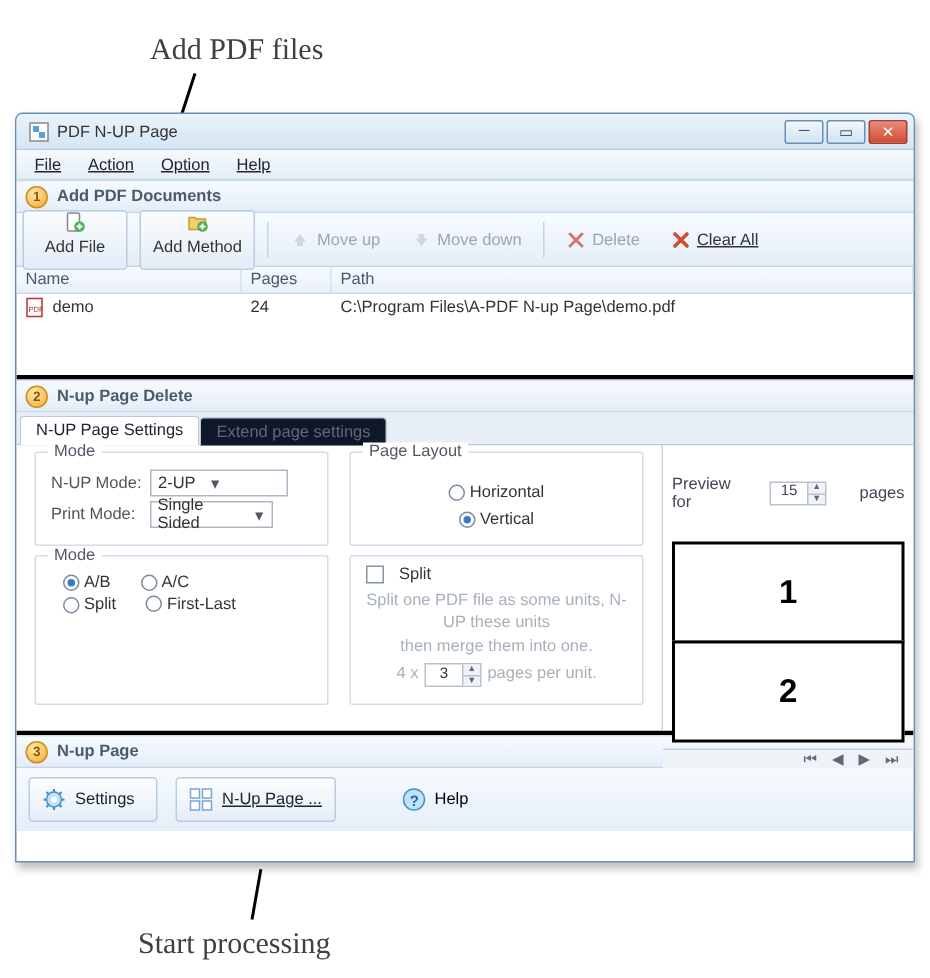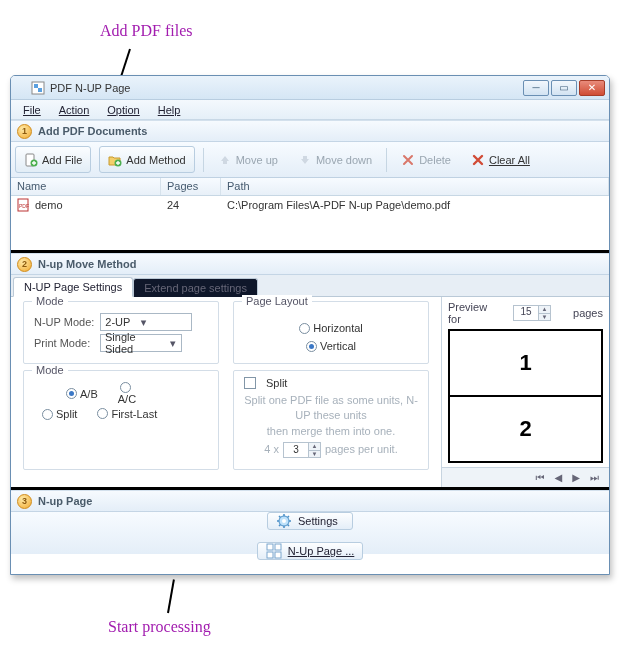--- a/index.html
+++ b/index.html
@@ -1,41 +1,41 @@
 <!DOCTYPE html>
 <html><head>
 <meta charset="utf-8">
 <style>
 * { box-sizing: border-box; margin: 0; padding: 0; }
 body { font-family: "Segoe UI", Tahoma, Arial, sans-serif; font-size: 11px; background: #fff; width: 620px; }
 .canvas { position: relative; width: 620px; height: 652px; }
 
 
-.annot { position: absolute; font-family: "Times New Roman", serif; font-size: 16px; color: #a21caf; }
+.annot { position: absolute; font-family: "Times New Roman", serif; font-size: 20px; color: #404040; }
 .annot-line { position: absolute; background: #000; height: 2px; transform-origin: left center; }
 .annot-box { position: absolute; border: 2.5px solid #000; pointer-events: none; }
 
 
 .window { position: absolute; left: 10px; top: 75px; width: 600px; height: 500px; border: 1px solid #6a8fb3; border-radius: 5px 5px 0 0; background: #fff; box-shadow: 2px 4px 6px rgba(0,0,0,0.25); overflow: hidden; }
-.titlebar { height: 24px; background: linear-gradient(#eaf3fb, #d5e6f5); display: flex; align-items: center; padding: 0 4px 0 20px; border-bottom: 1px solid #b8cde0; }
+.titlebar { height: 24px; background: linear-gradient(#eaf3fb, #d5e6f5); display: flex; align-items: center; padding: 0 4px 0 8px; border-bottom: 1px solid #b8cde0; }
 .title-icon { width: 14px; height: 14px; margin-right: 5px; display: flex; align-items: center; justify-content: center; }
 .title-text { flex: 1; color: #333; font-size: 11px; }
 .win-btns { display: flex; gap: 2px; }
 .win-btn { width: 26px; height: 16px; border: 1px solid #6a8fb3; border-radius: 2px; background: linear-gradient(#f2f7fc, #d2e3f2); display: flex; align-items: center; justify-content: center; font-size: 10px; color: #3b5a77; cursor: pointer; }
 .win-btn.close { background: linear-gradient(#e98b7b, #cf4c34); color: #fff; border-color: #a63c28; }
 
 .menubar { height: 20px; background: linear-gradient(#f4f9fd, #e5eff8); border-bottom: 1px solid #c8d8e6; display: flex; align-items: center; padding: 0 4px; gap: 2px; }
 .menu-item { padding: 2px 8px; color: #223; cursor: pointer; }
 .menu-item .ul { text-decoration: underline; }
 
 .section-header { height: 22px; background: linear-gradient(#f6fafe, #e4eef8); border-top: 1px solid #d3e0ec; border-bottom: 1px solid #c4d5e5; display: flex; align-items: center; padding: 0 6px; gap: 6px; font-weight: bold; color: #4a5b6a; }
 .circle-num { width: 15px; height: 15px; border-radius: 50%; background: radial-gradient(circle at 35% 30%, #ffe9a6, #f1ab33); border: 1px solid #d18c1a; color: #8b5a0f; font-size: 9px; display: flex; align-items: center; justify-content: center; font-weight: bold; }
 
 .toolbar { height: 36px; background: linear-gradient(#f7fbff, #e4eef8); border-bottom: 1px solid #bfd1e2; display: flex; align-items: center; padding: 0 4px; gap: 8px; }
-.tbtn { height: 27px; min-width: 70px; background: linear-gradient(#fbfdff, #e2edf6); border: 1px solid #b8cde0; border-radius: 3px; display: flex; align-items: center; padding: 0 8px; gap: 4px; color: #333; cursor: pointer; font-size: 11px; }
+.tbtn { height: 40px; min-width: 70px; background: linear-gradient(#fbfdff, #e2edf6); border: 1px solid #b8cde0; border-radius: 3px; display: flex; align-items: center; padding: 0 8px; gap: 4px; color: #333; cursor: pointer; font-size: 11px; flex-direction: column; }
 .tbtn-nobg { display: flex; align-items: center; gap: 4px; padding: 0 6px; color: #333; cursor: pointer; }
 .tbtn-nobg.disabled { color: #9aa6b1; }
 .tsep { width: 1px; height: 24px; background: #c6d6e3; }
 .icon16 { width: 14px; height: 14px; flex-shrink: 0; }
 .icon18 { width: 16px; height: 16px; flex-shrink: 0; }
 .ul { text-decoration: underline; }
 
 .listhead { height: 18px; background: linear-gradient(#f7fbff, #e8f0f8); border-bottom: 1px solid #c7d7e4; display: flex; color: #455a6e; }
 .listhead .col { padding: 2px 6px; border-right: 1px solid #d6e2ec; }
 .col-name { width: 150px; } .col-pages { width: 60px; } .col-path { flex: 1; }
@@ -63,48 +63,48 @@
 .radio .dot { width: 5px; height: 5px; border-radius: 50%; background: #3b78c6; display: none; }
 .radio.checked .dot { display: block; }
 .chk { width: 12px; height: 12px; border: 1px solid #8296a7; background: #fff; margin-right: 4px; cursor: pointer; display: inline-block; }
 .split-desc { color: #a7b1bb; font-size: 11px; line-height: 1.4; margin-top: 4px; text-align: center; }
 .spin { display: inline-flex; align-items: flex-start; border: 1px solid #b6c3cf; height: 16px; }
 .spin .val { width: 24px; text-align: center; font-size: 10px; }
 .spin .btns { display: flex; flex-direction: column; }
 .spin .sb { width: 12px; height: 7px; border-left: 1px solid #b6c3cf; background: #eef3f8; font-size: 6px; text-align: center; line-height: 7px; color: #667; cursor: pointer; }
 .spin .sb + .sb { border-top: 1px solid #b6c3cf; }
 
-.preview-top { display: flex; align-items: center; gap: 22px; padding: 4px 6px; color: #445; font-size: 11px; }
+.preview-top { display: flex; align-items: center; gap: 22px; padding: 20px 6px; color: #445; font-size: 11px; }
 .preview-pages { flex: 1; padding: 0 6px 4px 6px; }
 .prev-page { border: 2px solid #000; height: 68px; display: flex; align-items: center; justify-content: center; font-size: 22px; font-weight: bold; color: #000; background: #fff; }
 .prev-page + .prev-page { border-top: 2px solid #000; margin-top: -2px; height: 68px; }
 .prev-nav { height: 20px; border-top: 1px solid #c7d4e0; background: #eef3f8; display: flex; align-items: center; justify-content: flex-end; gap: 10px; padding: 0 10px; color: #667; font-size: 10px; }
 
 
-.bottom-toolbar { height: 42px; background: linear-gradient(#f7fbff, #e4eef8); display: flex; align-items: center; padding: 0 8px; gap: 12px; flex-direction: column; }
+.bottom-toolbar { height: 42px; background: linear-gradient(#f7fbff, #e4eef8); display: flex; align-items: center; padding: 0 8px; gap: 12px; }
 .bigbtn { height: 30px; min-width: 86px; background: linear-gradient(#fdfeff, #e4eef8); border: 1px solid #b8cde0; border-radius: 3px; display: flex; align-items: center; padding: 0 8px; gap: 6px; color: #223; cursor: pointer; font-size: 11px; }
 .statusbar { height: 18px; background: linear-gradient(#eef4fa, #e0e9f2); border-top: 1px solid #c7d7e4; padding: 2px 6px; color: #445; font-size: 15px; margin-top: 32px; }
 
 
 .two-col { display: flex; gap: 6px; }
 .two-col > div { flex: 1; }
 .gray-text { color: #a7b1bb; }
 </style>
 </head>
 <body>
 
 <div class="canvas">
 
   <div class="annot" style="left:100px; top:22px;">Add PDF files</div>
   <div class="annot-line" style="left:130px; top:48px; width:98px; transform: rotate(108deg);"></div>
   <div class="annot-box" style="left:16px; top:138px; width:156px; height:34px;"></div>
 
   <div class="annot" style="left:216px; top:230px;">N-up Page Methods</div>
 
-  <div class="annot" style="left:108px; top:618px;">Start processing</div>
+  <div class="annot" style="left:92px; top:618px;">Start processing</div>
   <div class="annot-line" style="left:168px; top:612px; width:34px; transform: rotate(-80deg);"></div>
   <div class="annot-box" style="left:130px; top:539px; width:100px; height:34px;"></div>
 
   <div class="window">
 
     <div class="titlebar">
       <span class="title-icon">
         <svg width="14" height="14" viewBox="0 0 14 14">
             <rect x="1" y="1" width="12" height="12" fill="#fff" stroke="#888"></rect>
             <rect x="3" y="3" width="4" height="4" fill="#5aa0e0"></rect>
@@ -191,21 +191,21 @@
           <span>demo</span>
         </div>
         <div class="col col-pages">24</div>
         <div class="col col-path">C:\Program Files\A-PDF N-up Page\demo.pdf</div>
       </div>
     </div>
 
     <div class="nup-area">
       <div class="section-header">
         <span class="circle-num">2</span>
-        <span>N-up Move  Method</span>
+        <span>N-up Page  Delete</span>
       </div>
       <div class="tab-row">
         <div class="tab active">N-UP Page Settings</div>
         <div class="tab">Extend page settings</div>
       </div>
       <div class="nup-body">
         <div class="nup-left">
           <div class="two-col">
 
             <div class="group">
@@ -241,27 +241,27 @@
                 </span>
               </div>
             </div>
           </div>
 
           <div class="two-col">
 
             <div class="group">
               <span class="group-title">Mode</span>
               <div class="row" style="gap:20px; margin-left:8px;">
-                <span style="display:flex; align-items:center;margin-left:24px;">
+                <span style="display:flex; align-items:center;">
                   <span class="radio checked">
                       <span class="dot"></span>
                     </span>
                   <span>A/B</span>
                 </span>
-                <span style="display:flex; align-items:center;flex-direction:column;">
+                <span style="display:flex; align-items:center;">
                   <span class="radio"></span>
                   <span>A/C</span>
                 </span>
               </div>
               <div class="row" style="gap:20px; margin-left:8px;">
                 <span style="display:flex; align-items:center;">
                   <span class="radio"></span>
                   <span>Split</span>
                 </span>
                 <span style="display:flex; align-items:flex-start;">

